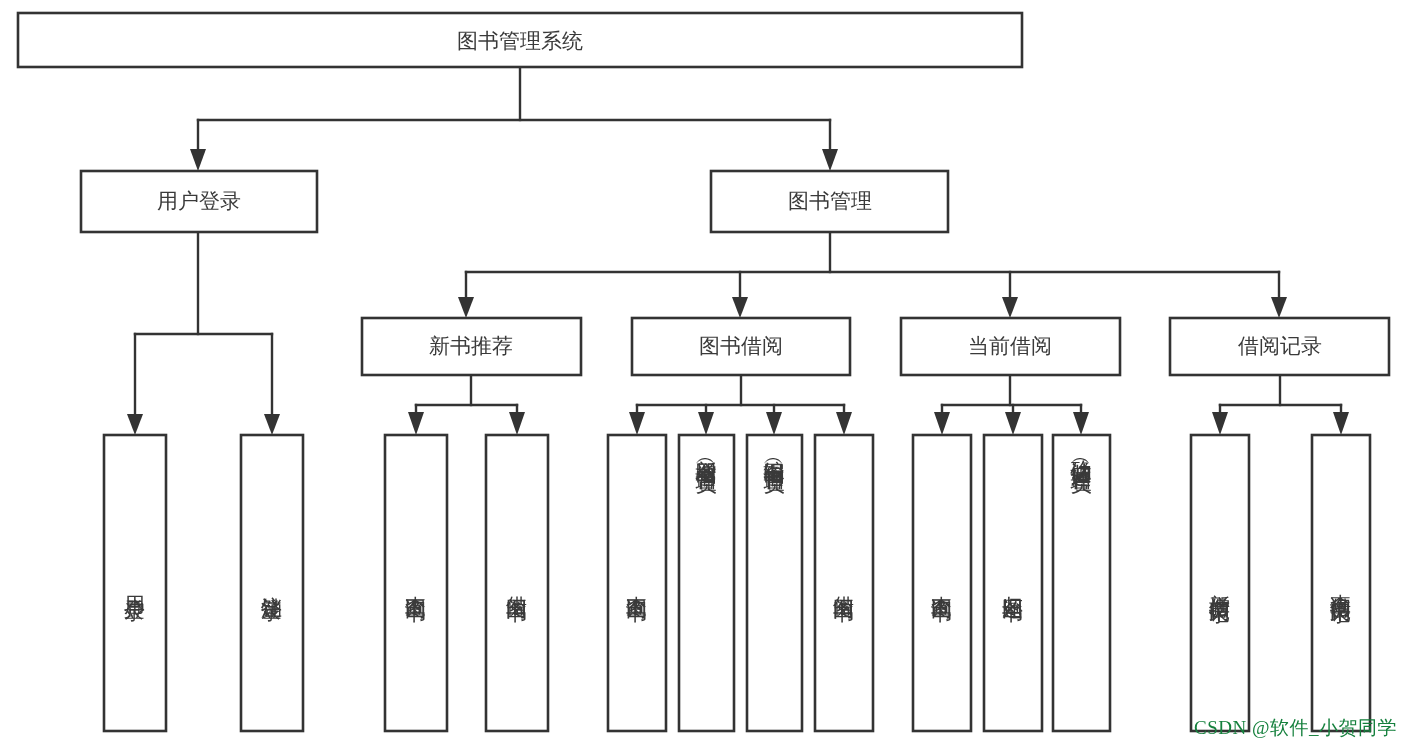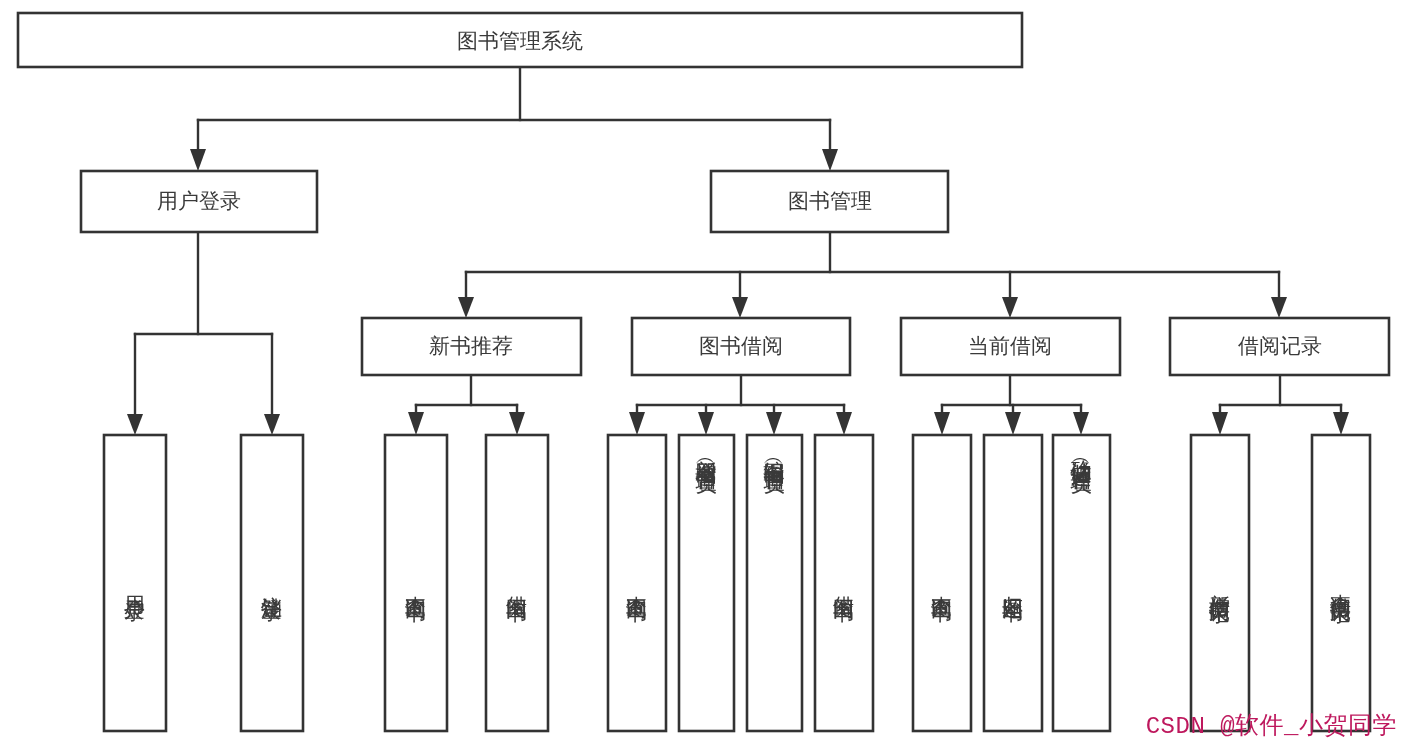--- a/index.html
+++ b/index.html
@@ -65,23 +65,23 @@
     justify-content: center;
     pointer-events: none;
   }
   .vlabel-wrap.mid {
     align-items: center;
   }
   .watermark {
     position: absolute;
     right: 8px;
     bottom: 6px;
-    font-family: Liberation Mono, monospace;
-    font-size: 24px;
-    color: #be185d;
+    font-family: Liberation Serif, serif;
+    font-size: 19px;
+    color: #15803d;
     white-space: nowrap;
     letter-spacing: 0.5px;
   }
 </style>
 </head>
 <body>
 
 <div id="diagram-root">
 
   <svg class="flow" viewBox="0 0 1405 747">

